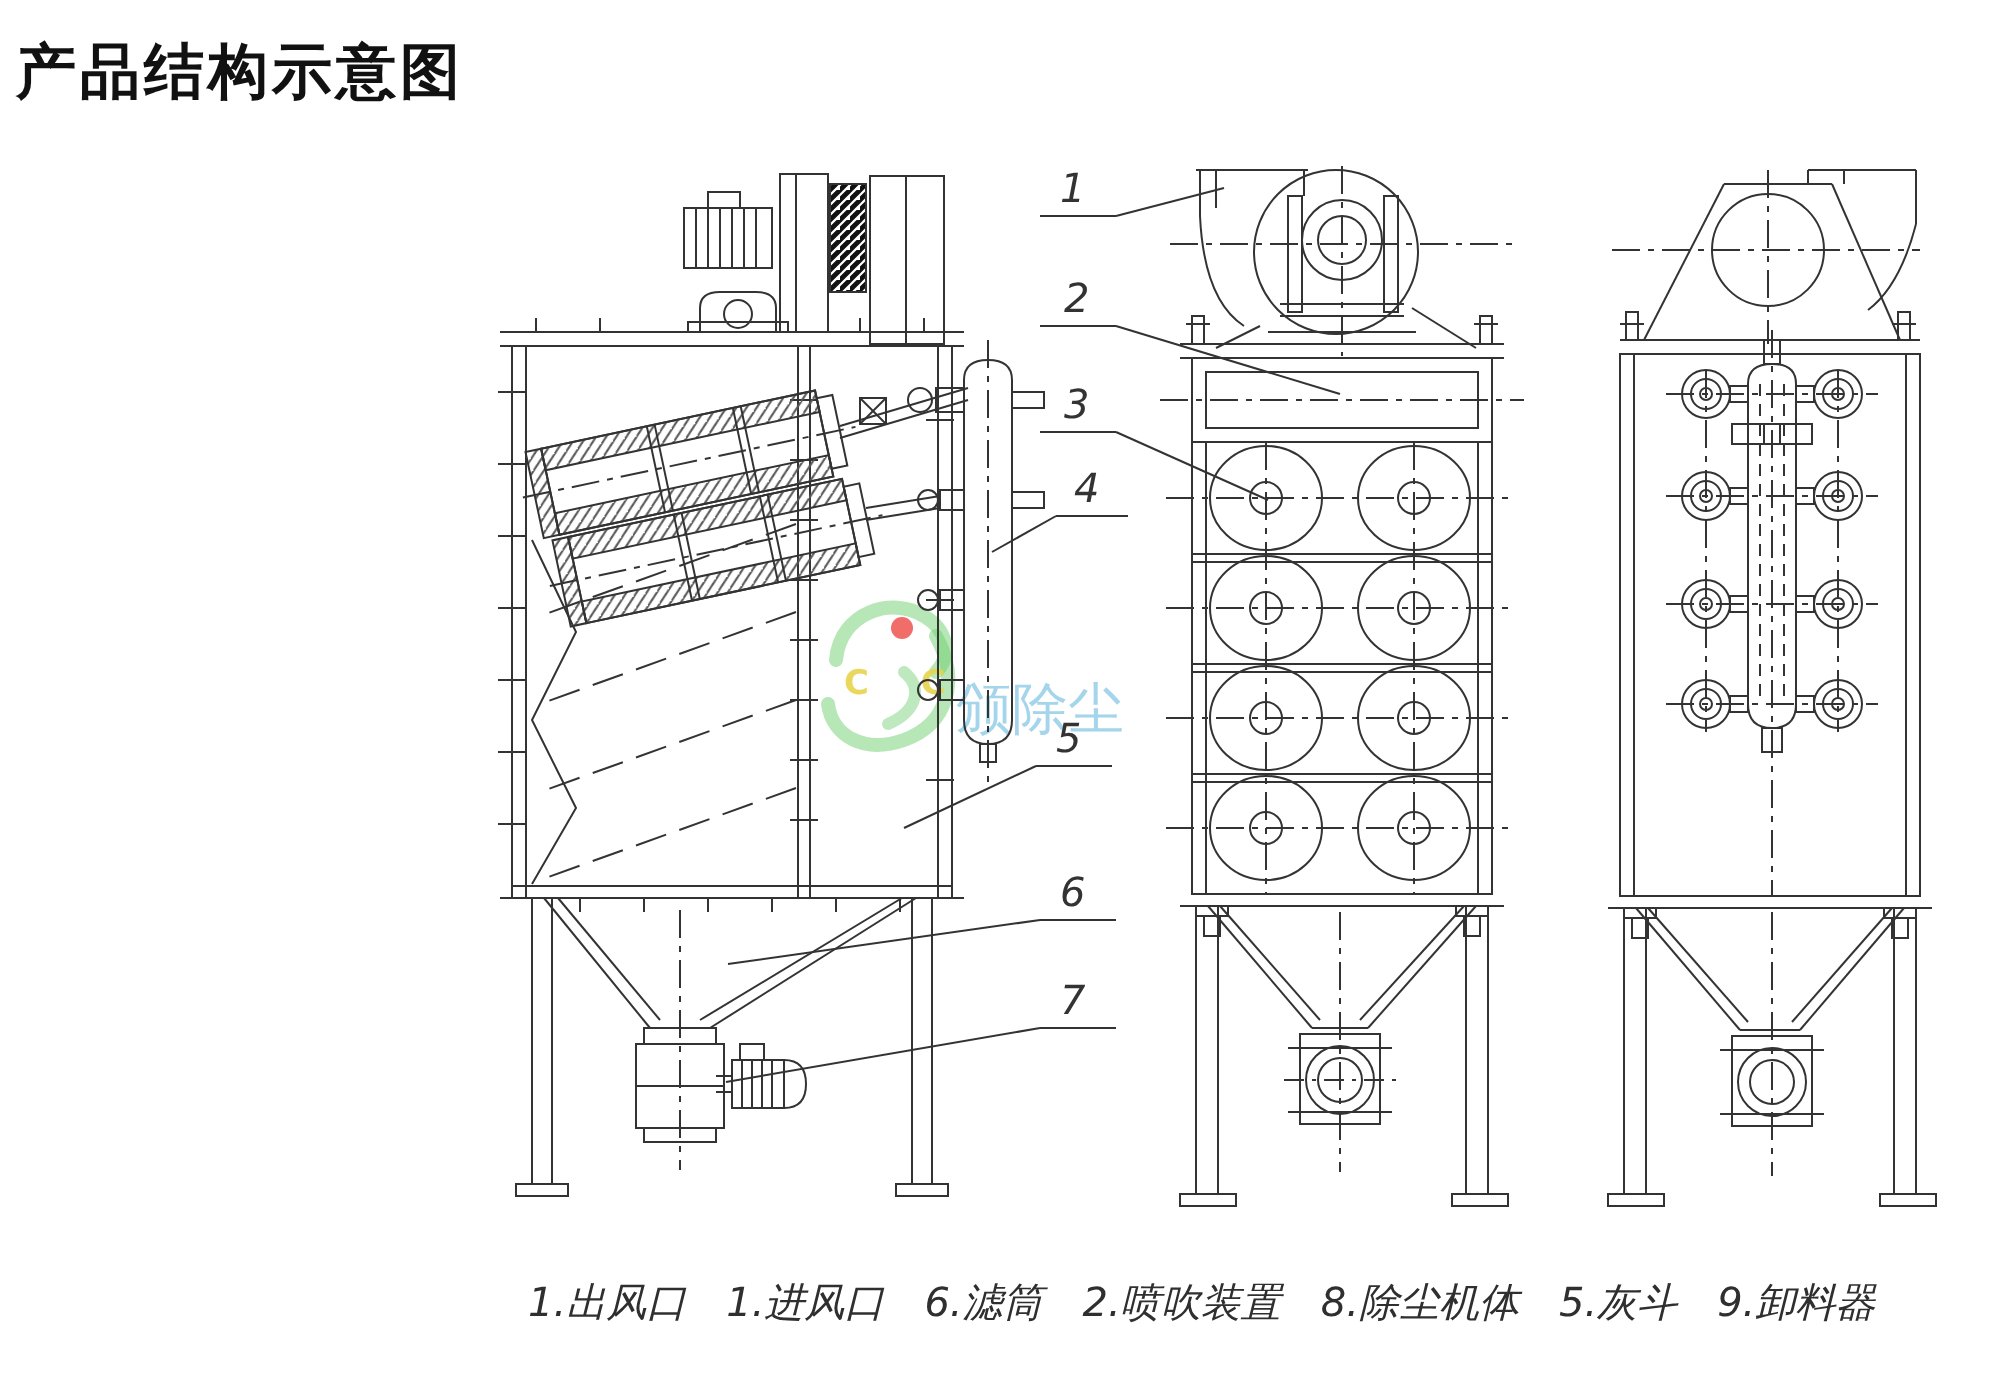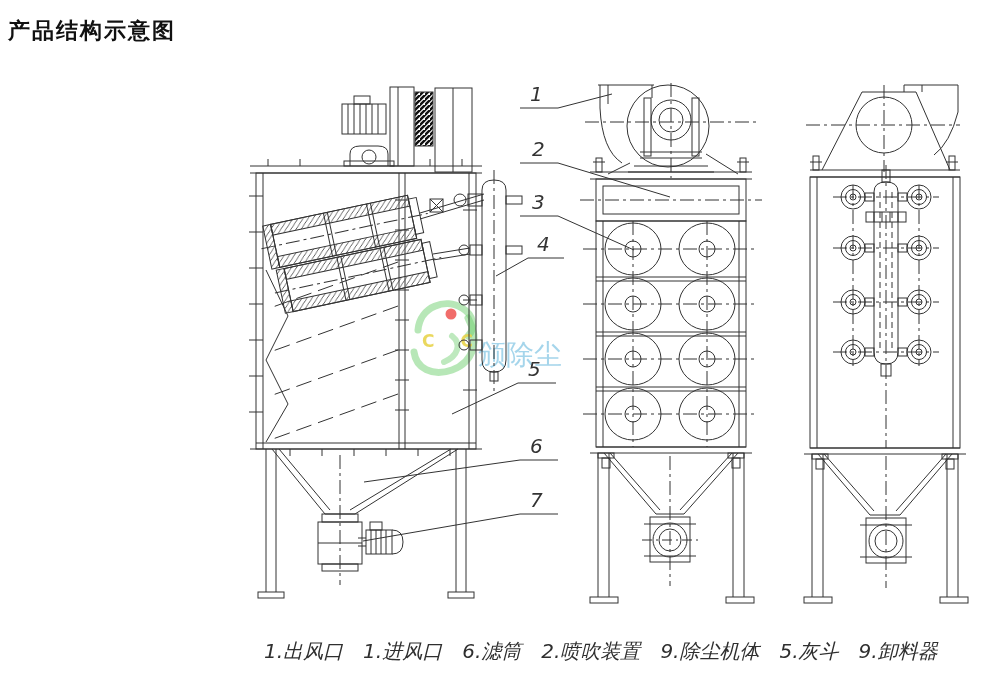--- a/index.html
+++ b/index.html
@@ -1,18 +1,18 @@
 <!DOCTYPE html>
 <html><head>
 <meta charset="utf-8">
 <style>
   html,body{margin:0;padding:0;background:#ffffff;}
   .canvas{position:relative;width:1000px;height:689px;background:#fff;overflow:hidden;
           font-family:"DejaVu Sans",sans-serif;}
-  .page-title{position:absolute;left:8px;top:16px;font-size:22px;font-weight:bold;
+  .page-title{position:absolute;left:8px;top:16px;font-size:30px;font-weight:bold;
               color:#111;letter-spacing:2px;}
   svg{position:absolute;left:0;top:0;}
   .callout{position:absolute;font-size:20px;font-style:italic;color:#333;line-height:1;}
   .legend{position:absolute;left:264px;top:638px;display:flex;gap:20px;font-size:20px;
           color:#2f2f2f;white-space:nowrap;font-style:italic;}
 </style>
 </head>
 <body>
 
 <div class="canvas">
@@ -449,18 +449,18 @@
   <div class="callout" style="left:537px;top:234px">4</div>
   <div class="callout" style="left:528px;top:359px">5</div>
   <div class="callout" style="left:530px;top:436px">6</div>
   <div class="callout" style="left:530px;top:490px">7</div>
 
   <div class="legend">
     <span>1.出风口</span>
     <span>1.进风口</span>
     <span>6.滤筒</span>
     <span>2.喷吹装置</span>
-    <span>9.除尘机体</span>
+    <span>8.除尘机体</span>
     <span>5.灰斗</span>
     <span>9.卸料器</span>
   </div>
 
 </div>
 
 </body></html>

